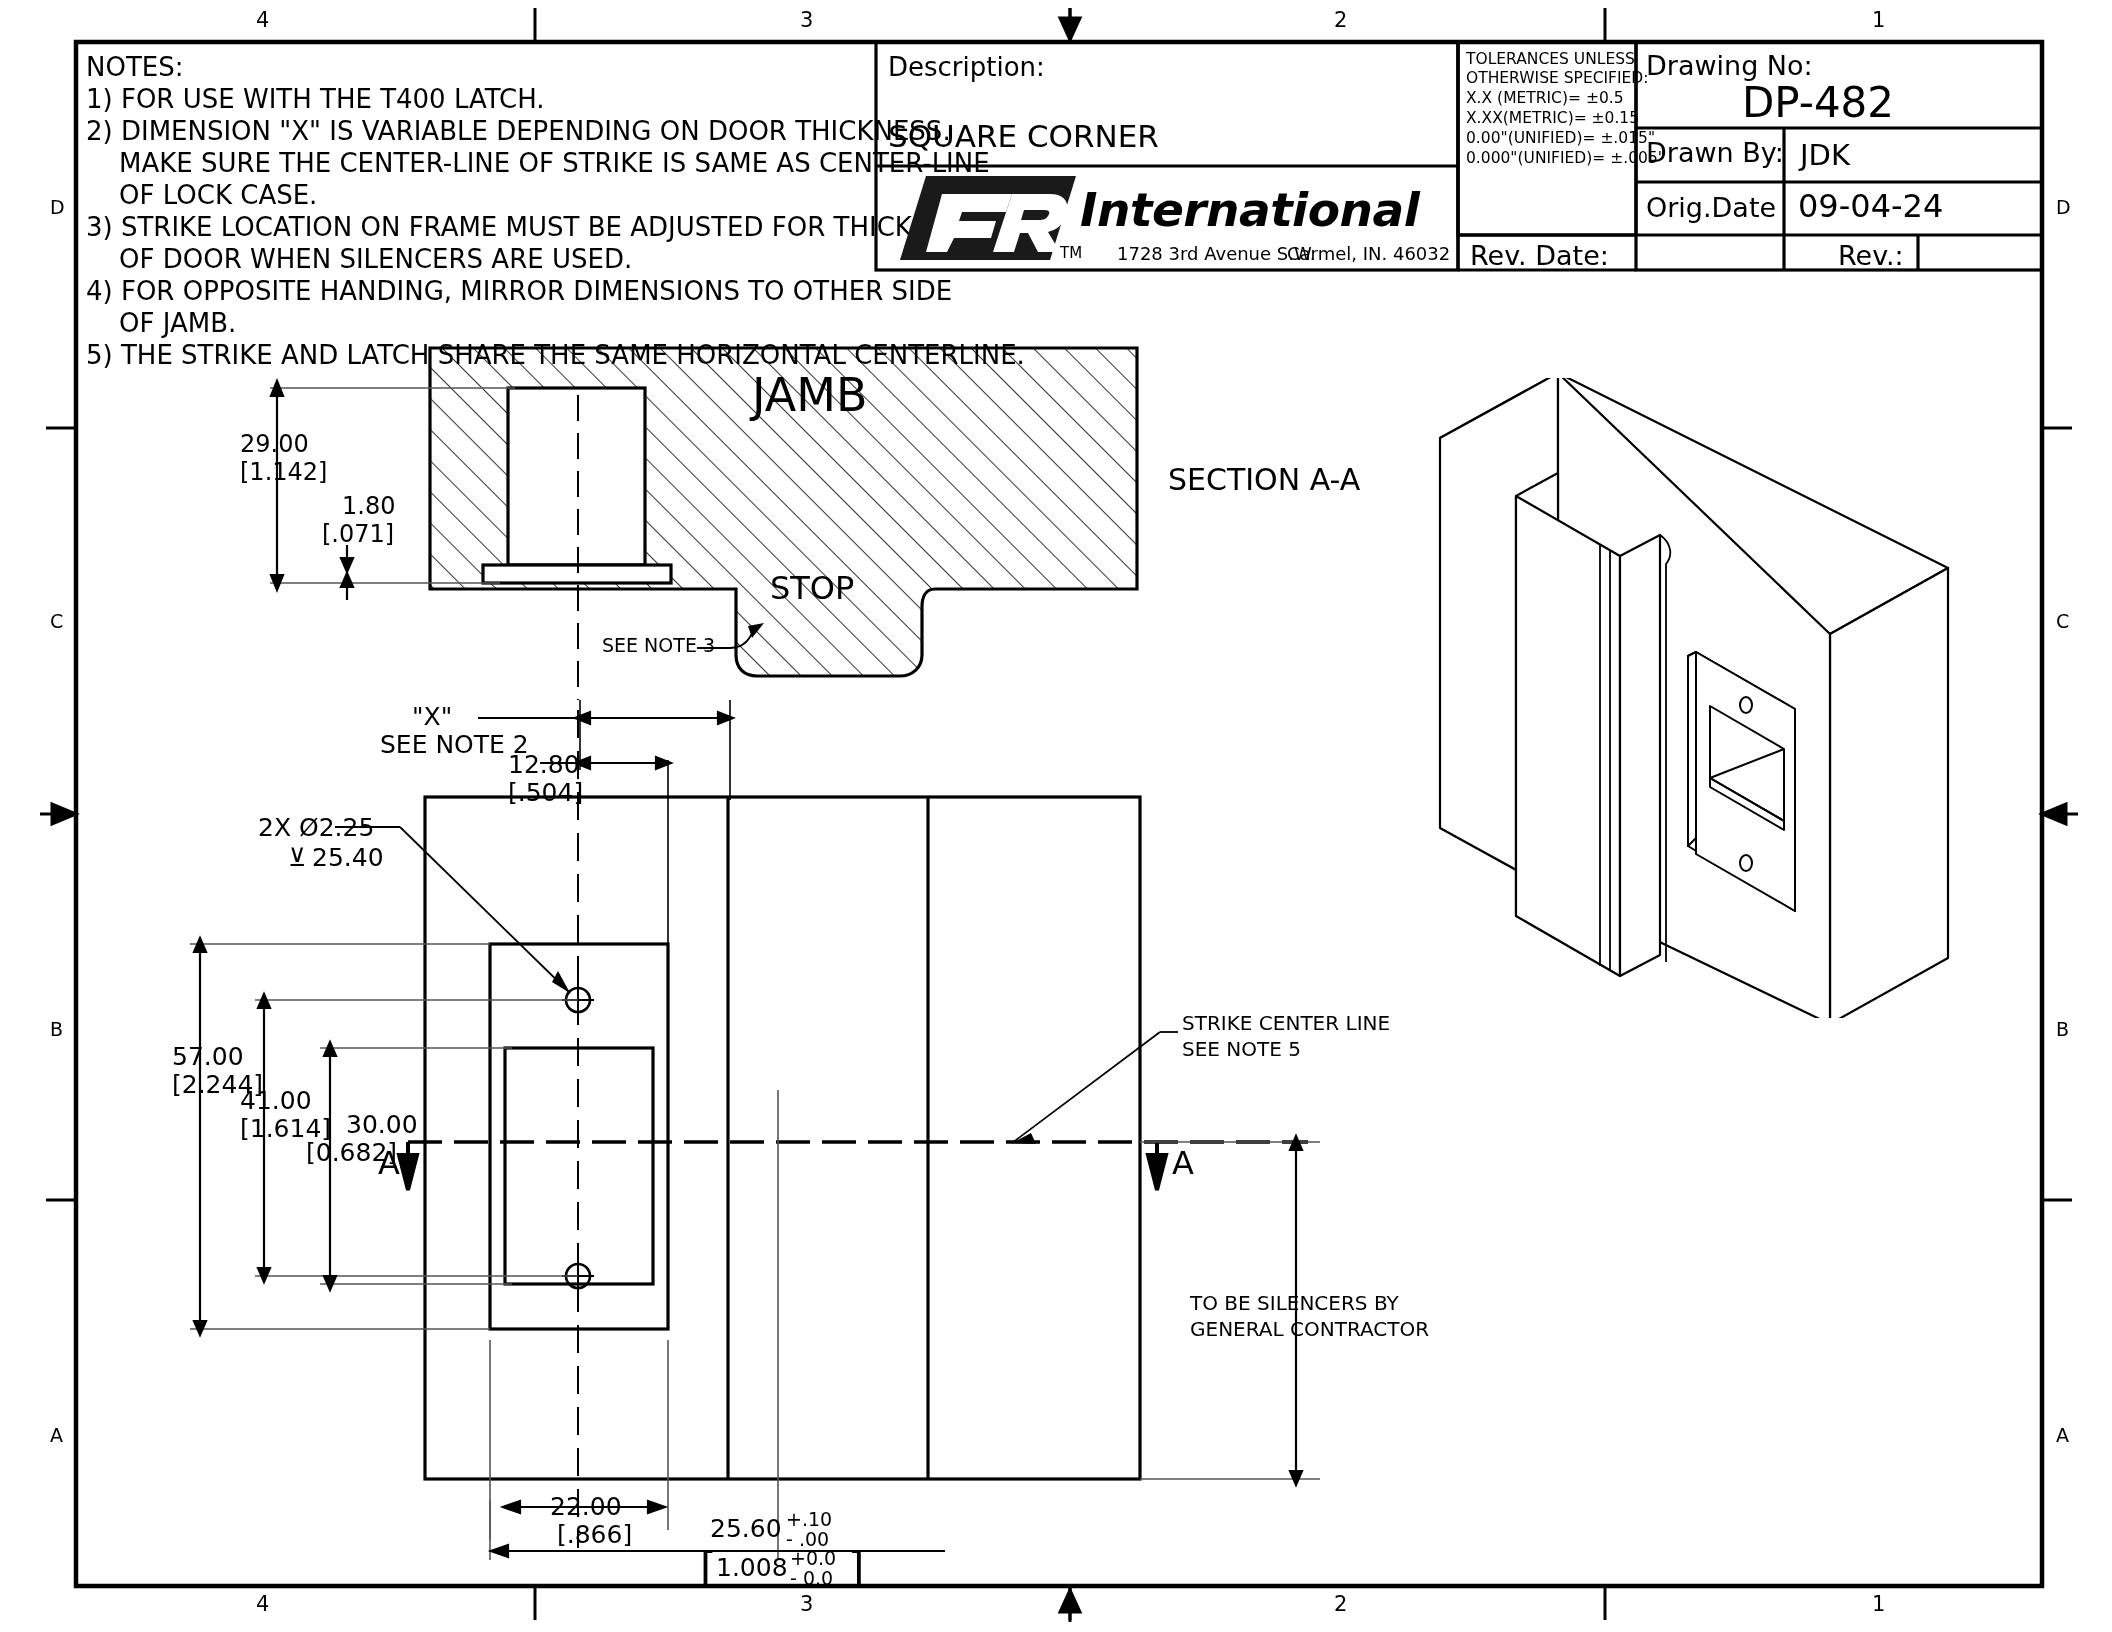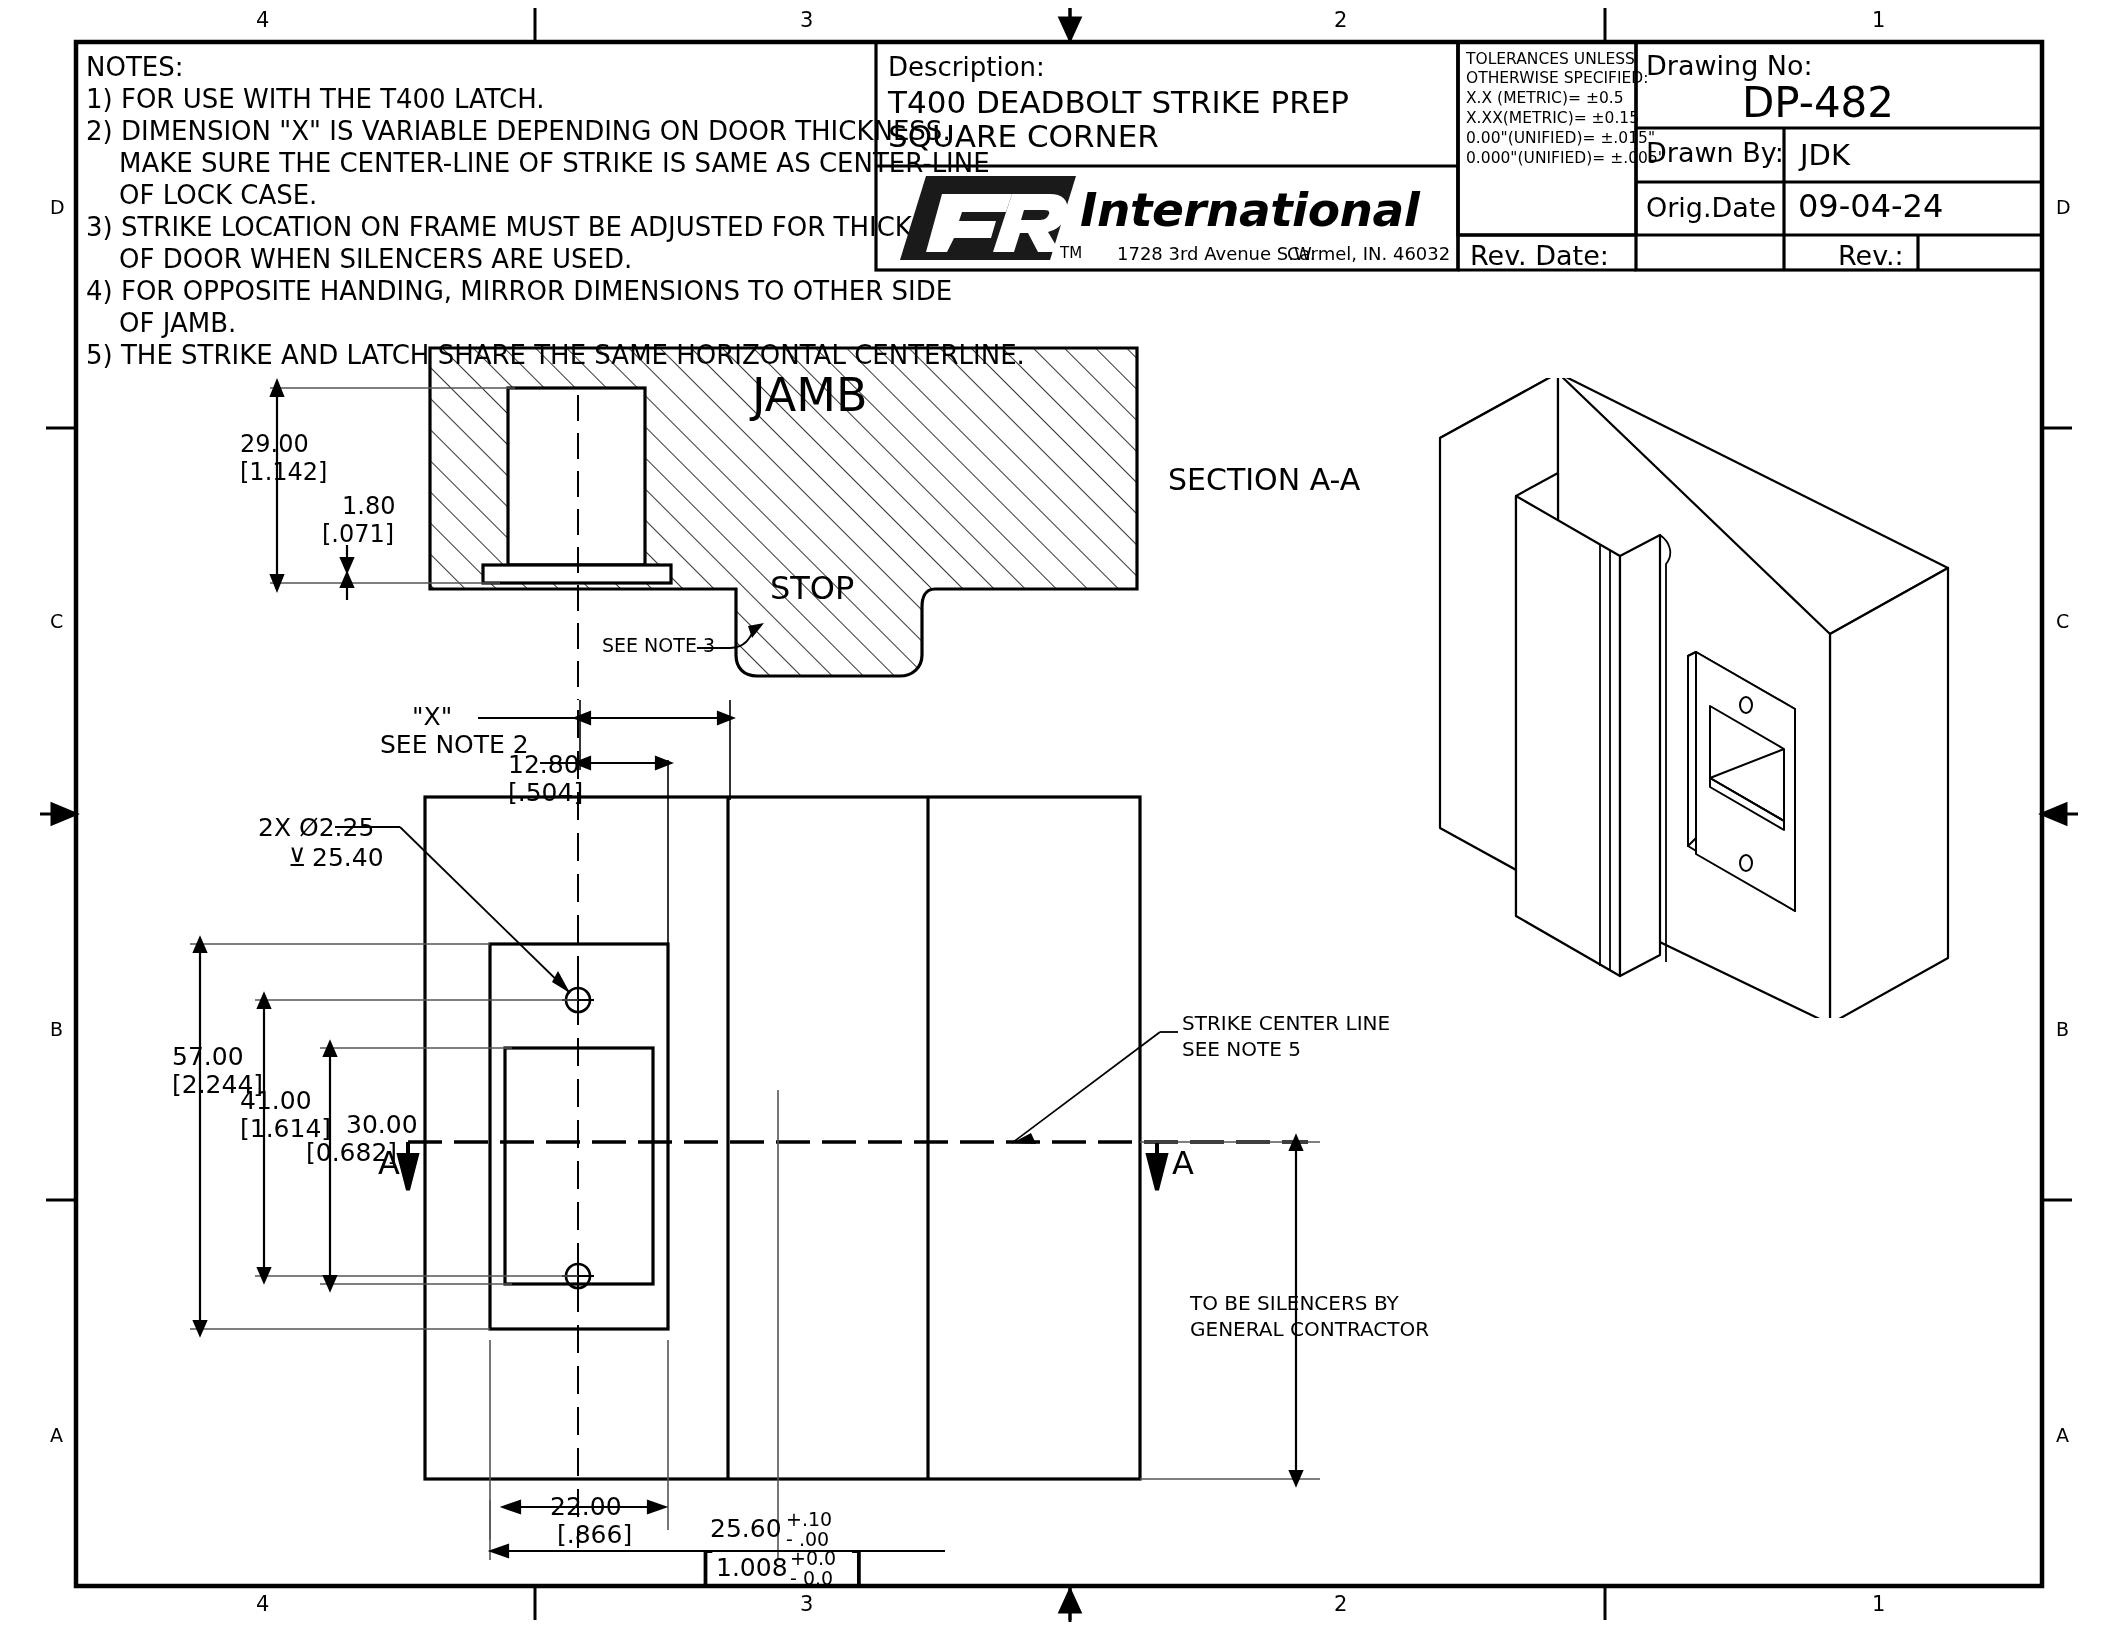--- a/index.html
+++ b/index.html
@@ -102,21 +102,20 @@
     <rect x="1636" y="42" width="406" height="228"></rect>
     <line x1="1636" y1="128" x2="2042" y2="128"></line>
     <line x1="1636" y1="182" x2="2042" y2="182"></line>
     <line x1="1636" y1="235" x2="2042" y2="235"></line>
     <line x1="1784" y1="128" x2="1784" y2="270"></line>
     <line x1="1918" y1="235" x2="1918" y2="270"></line>
   </g>
 </svg>
 
 <div class="txt" style="left:888px;top:52px;font-size:26px;">Description:</div>
-<div class="txt" style="left:888px;top:84px;font-size:31px;">T400 DEADBOLT STRIKE PREP</div>
 <div class="txt" style="left:888px;top:118px;font-size:31px;">SQUARE CORNER</div>
 
 <svg class="abs" style="left:900px;top:172px" width="176" height="92">
   <polygon points="26,4 176,4 150,88 0,88" fill="#1a1a1a"></polygon>
 
   <path d="M42,22 L112,22 L106,40 L62,40 L59,49 L96,49 L91,66 L54,66 L47,80 L26,80 Z" fill="#fff"></path>
 
   <path d="M112,22 L150,22 C166,22 170,32 166,44 C163,53 156,58 148,60
            L160,80 L138,80 L128,61 L120,61 L114,80 L93,80 L112,22 Z
            M124,38 L121,48 L140,48 C145,48 148,45 149,42 C150,39 148,38 144,38 Z" fill="#fff"></path>

